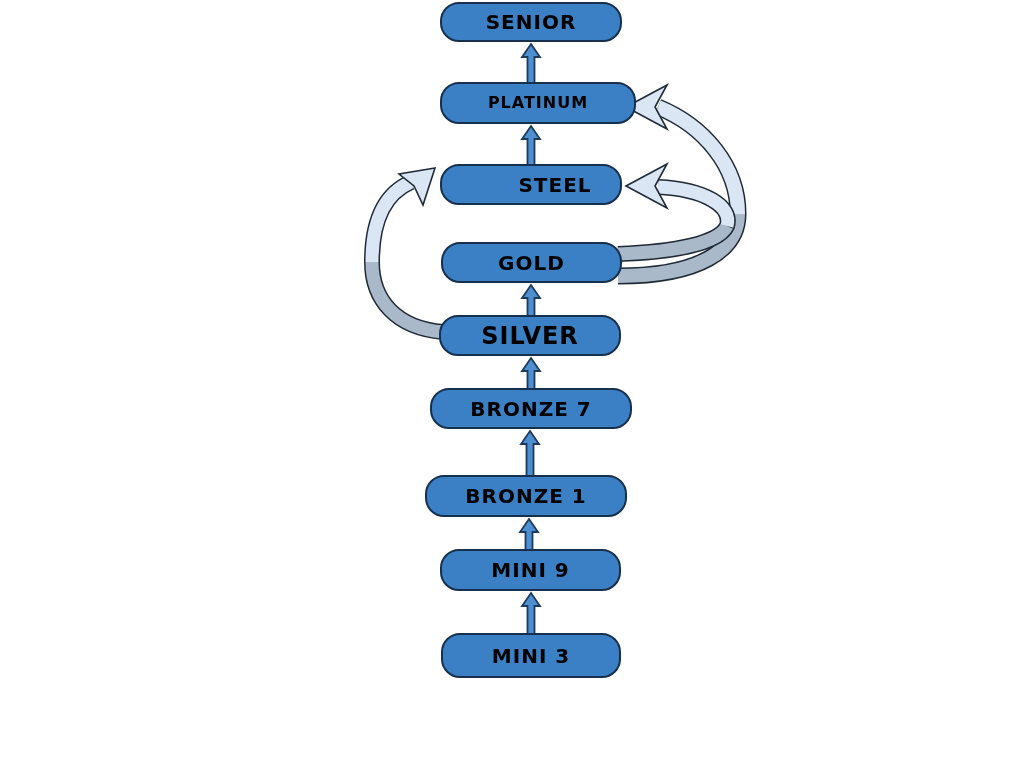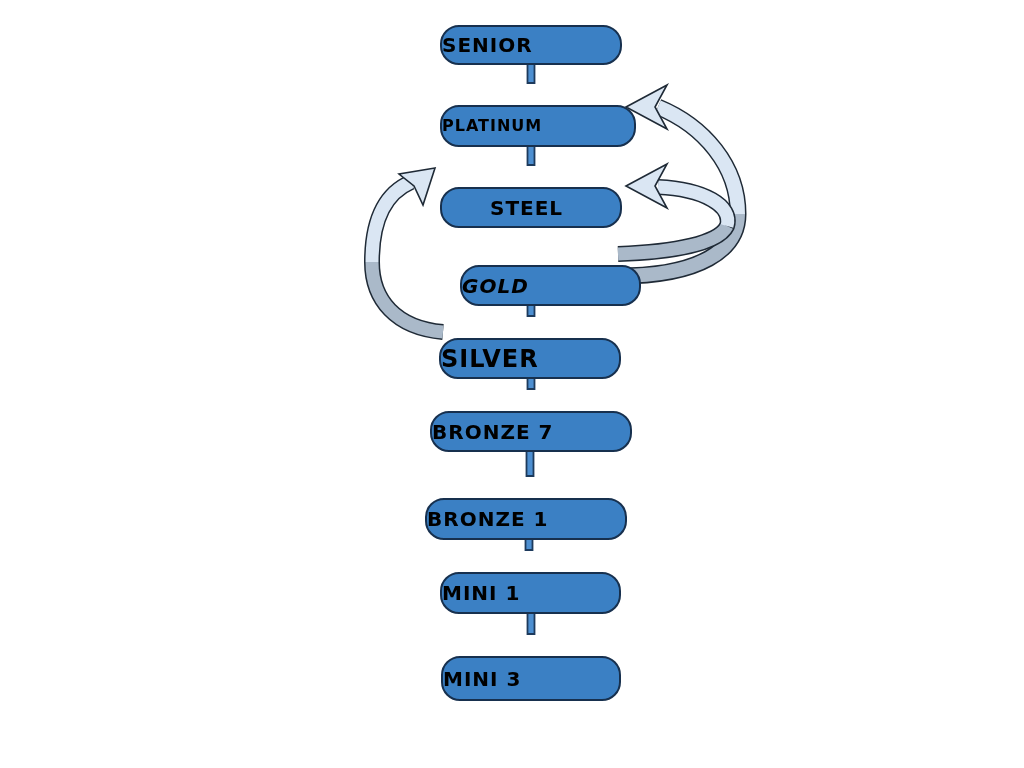--- a/index.html
+++ b/index.html
@@ -10,21 +10,21 @@
     overflow:hidden;
     font-family:"DejaVu Sans","Liberation Sans",sans-serif;
   }
   .arrows-layer{position:absolute;left:0;top:0;width:1024px;height:768px;}
   .node{
     position:absolute;
     box-sizing:border-box;
     border:2px solid var(--box-border,#17304e);
     border-radius:19px;
     background:var(--box-fill,#3b80c4);
-    display:flex;align-items:center;margin-top:23px;
+    display:flex;align-items:center;justify-content:center;
   }
   .node-label{
     font-weight:bold;
     color:var(--box-text,#000000);
     letter-spacing:1px;
     white-space:nowrap;
     line-height:1;
   }
   .ribbon-outline{fill:none;stroke:var(--ribbon-border,#1f2a36);}
   .ribbon-underside{fill:none;stroke:var(--ribbon-shadow,#aab9c9);}
@@ -74,32 +74,32 @@
   <div id="nodes">
       <div class="node" style="left: 440px; top: 2px; width: 182px; height: 40px;">
         <span class="node-label" style="font-size: 20px;">SENIOR</span>
       </div>
       <div class="node" style="left: 440px; top: 82px; width: 196px; height: 42px;">
         <span class="node-label" style="font-size: 16px;">PLATINUM</span>
       </div>
       <div class="node" style="left: 440px; top: 164px; width: 182px; height: 41px; padding-left: 48px;">
         <span class="node-label" style="font-size: 20px;">STEEL</span>
       </div>
-      <div class="node" style="left: 460px; top: 242px; width: 181px; height: 41px; font-style: italic;">
+      <div class="node" style="left: 441px; top: 242px; width: 181px; height: 41px;">
         <span class="node-label" style="font-size: 20px;">GOLD</span>
       </div>
       <div class="node" style="left: 439px; top: 315px; width: 182px; height: 41px;">
         <span class="node-label" style="font-size: 24px;">SILVER</span>
       </div>
       <div class="node" style="left: 430px; top: 388px; width: 202px; height: 41px;">
         <span class="node-label" style="font-size: 20px;">BRONZE 7</span>
       </div>
       <div class="node" style="left: 425px; top: 475px; width: 202px; height: 42px;">
         <span class="node-label" style="font-size: 20px;">BRONZE 1</span>
       </div>
       <div class="node" style="left: 440px; top: 549px; width: 181px; height: 42px;">
-        <span class="node-label" style="font-size: 20px;">MINI 1</span>
+        <span class="node-label" style="font-size: 20px;">MINI 9</span>
       </div>
       <div class="node" style="left: 441px; top: 633px; width: 180px; height: 45px;">
         <span class="node-label" style="font-size: 20px;">MINI 3</span>
       </div>
     </div>
 </div>
 
 </body></html>

